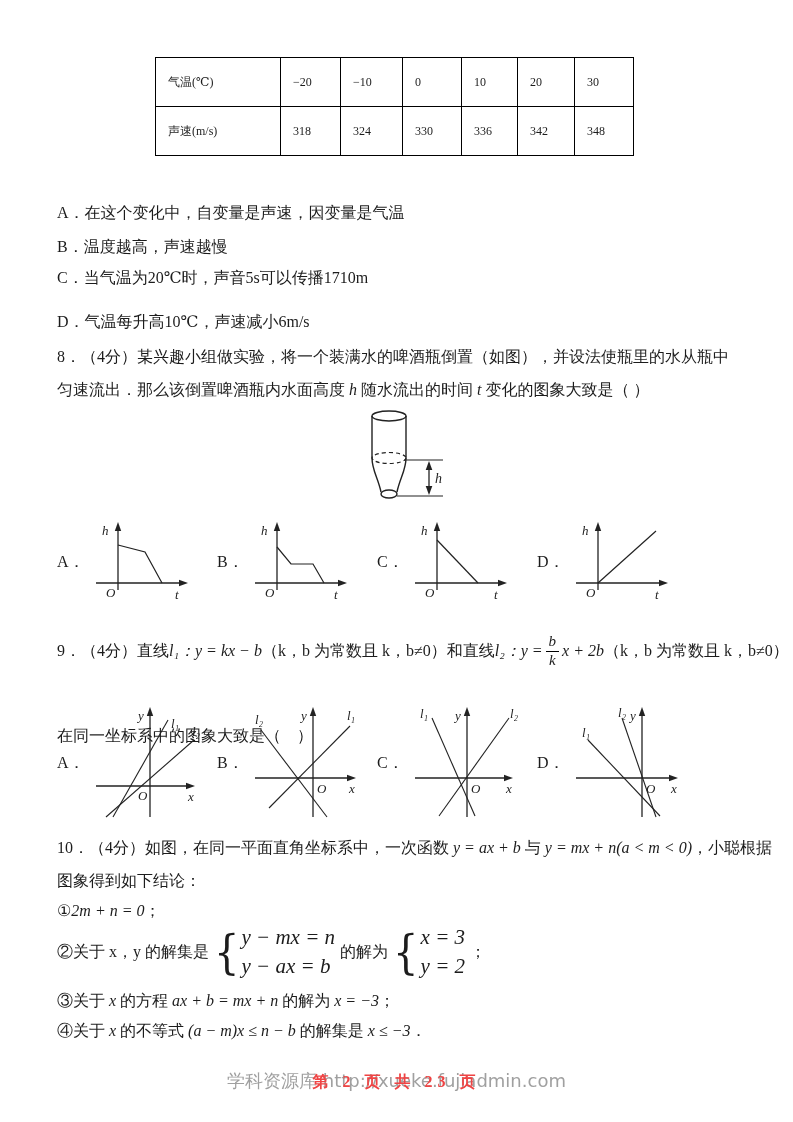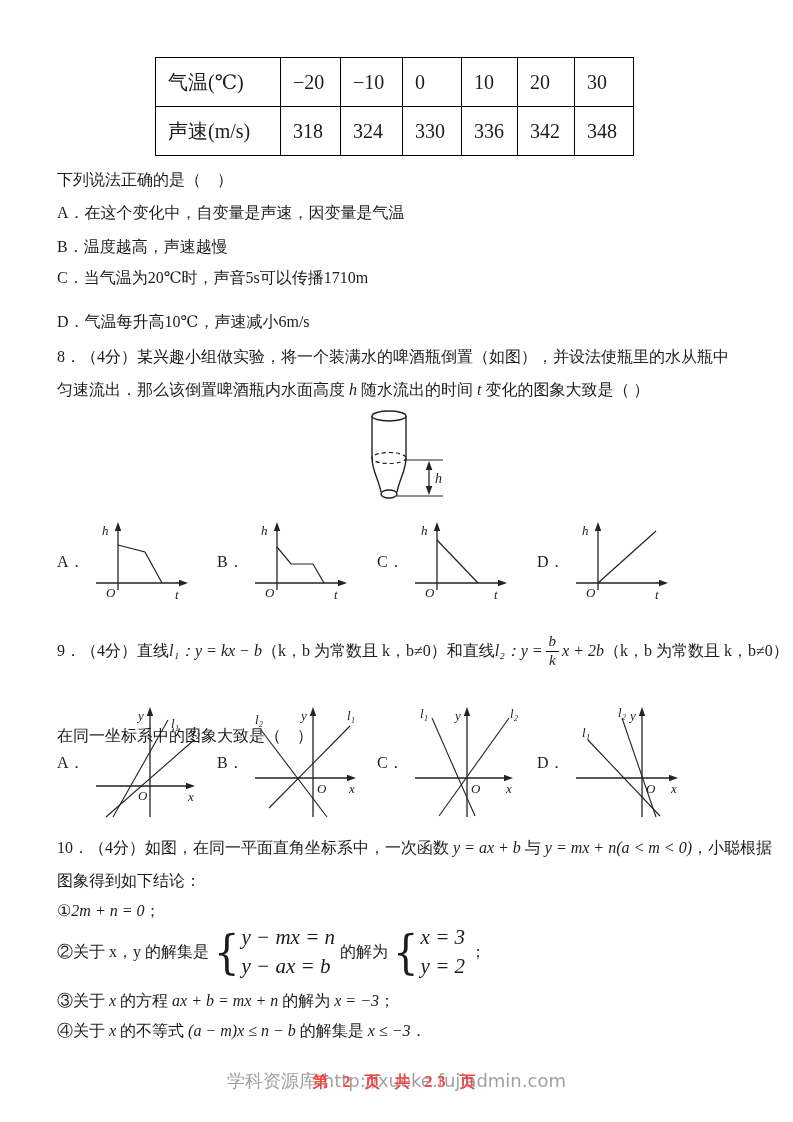--- a/index.html
+++ b/index.html
@@ -2,21 +2,21 @@
 <html><head>
 <meta charset="utf-8">
 <style>
   html,body{margin:0;padding:0;background:#fff;}
   .page{position:relative;width:793px;height:1122px;background:#ffffff;overflow:hidden;
         font-family:"Liberation Serif","DejaVu Serif",serif;color:#1c1c1c;font-size:16px;}
   .abs{position:absolute;white-space:nowrap;}
   .mi{font-style:italic;}
   
   table.qtable{border-collapse:collapse;table-layout:fixed;}
-  table.qtable td{border:1.4px solid #000;height:48px;padding:0 0 0 12px;font-size:20px;vertical-align:middle;}
+  table.qtable td{border:1.4px solid #000;height:48px;padding:0 0 0 12px;font-size:12px;vertical-align:middle;}
   
   .frac{display:inline-flex;flex-direction:column;align-items:center;vertical-align:middle;margin:0 3px;line-height:1.05;font-size:15px;}
   .frac .num{display:block;border-bottom:1px solid #000;padding:0 3px 1px;}
   .frac .den{display:block;padding-top:1px;}
   
   .sys{display:inline-flex;align-items:center;vertical-align:middle;margin:0 5px;}
   .sys .brace{font-size:40px;line-height:1;transform:scaleY(1.15);font-weight:400;margin-right:2px;font-family:"DejaVu Serif",serif;}
   .sys .eqs{display:flex;flex-direction:column;justify-content:center;font-size:21px;line-height:1.4;}
   .flexline{display:flex;align-items:center;}
   
@@ -61,21 +61,20 @@
       <td>318</td>
       <td>324</td>
       <td>330</td>
       <td>336</td>
       <td>342</td>
       <td>348</td>
     </tr>
   </tbody>
     </table>
 
-  <div class="abs" style="left:57px;top:170px;">下列说法正确的是（　）</div>
   <div class="abs" style="left:57px;top:203px;">A．在这个变化中，自变量是声速，因变量是气温</div>
   <div class="abs" style="left:57px;top:237px;">B．温度越高，声速越慢</div>
   <div class="abs" style="left:57px;top:268px;">C．当气温为20℃时，声音5s可以传播1710m</div>
   <div class="abs" style="left:57px;top:312px;">D．气温每升高10℃，声速减小6m/s</div>
 
   <div class="abs" style="left:57px;top:347px;">8．（4分）某兴趣小组做实验，将一个装满水的啤酒瓶倒置（如图），并设法使瓶里的水从瓶中</div>
   <div class="abs" style="left:57px;top:380px;"><span>匀速流出．那么该倒置啤酒瓶内水面高度 </span><span class="mi">h</span><span> 随水流出的时间 </span><span class="mi">t</span><span> 变化的图象大致是（ ）</span></div>
 
   <svg class="abs" style="left:345px;top:406px;" width="110" height="102" viewBox="0 0 110 102">
     <ellipse cx="44" cy="10" rx="17" ry="5" fill="none" stroke="#222" stroke-width="1.4"></ellipse>

